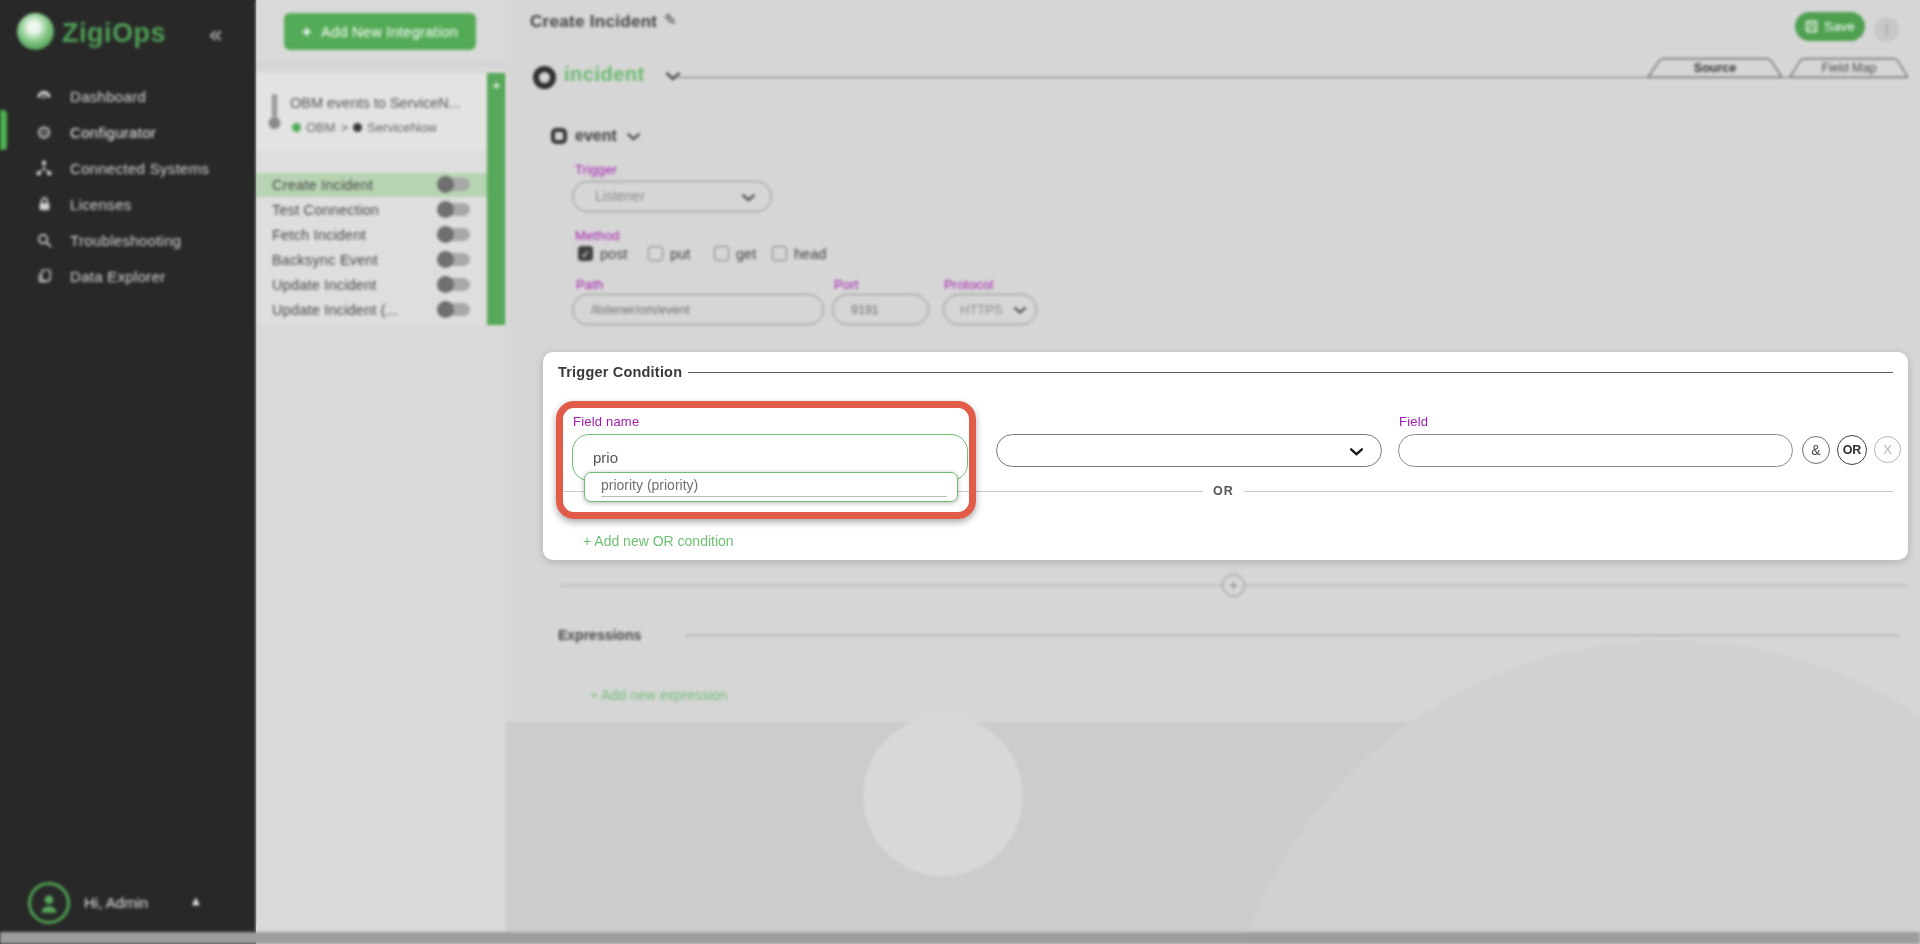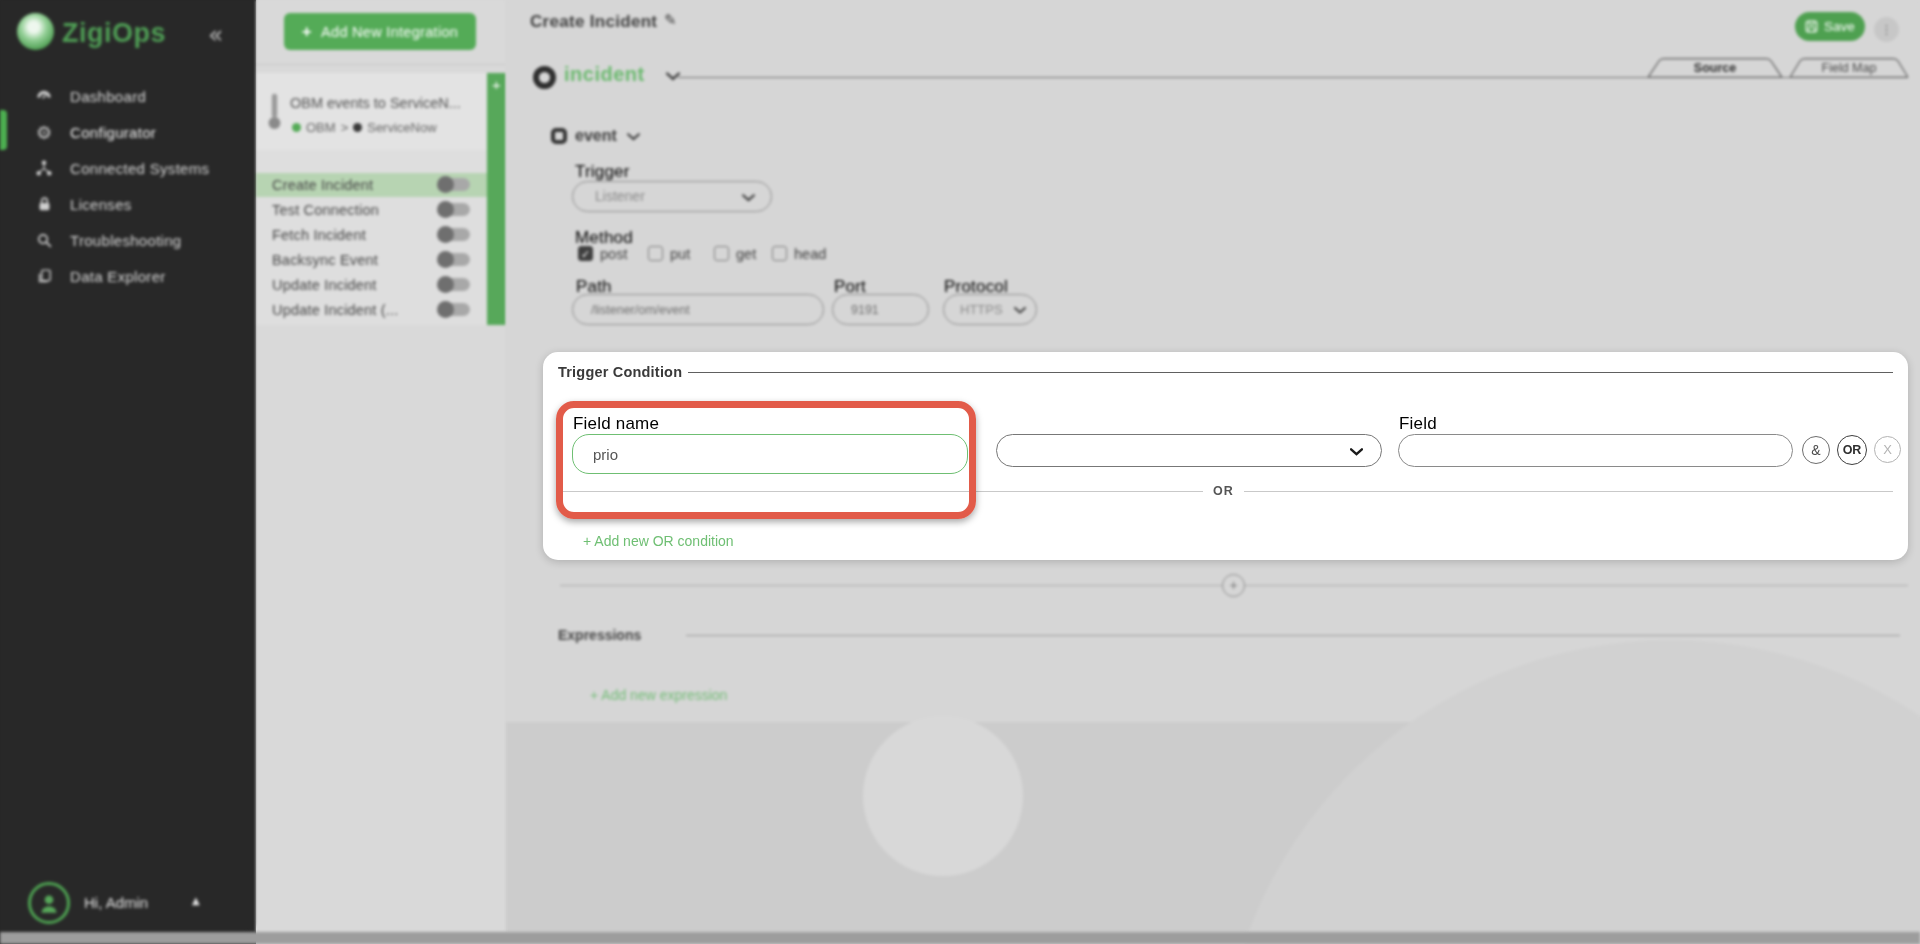--- a/index.html
+++ b/index.html
@@ -73,21 +73,21 @@
   .tab.active .tab-label { color:#2e2e2e; font-weight:700; }
   .tab-source { left:1142px; width:134px; }
   .tab-fieldmap { left:1284px; width:118px; }
 
   .entity-icon { left:27px; top:66px; width:23px; height:23px; border:6px solid #2e2e2e; border-radius:50%; }
   .entity-name { left:58px; top:63px; font-size:20px; font-weight:700; color:#69b96d; letter-spacing:.5px; cursor:pointer; }
   .chev { position:absolute; }
   .event-icon { left:45px; top:128px; width:16px; height:16px; border:4px solid #333; border-radius:5px; }
   .event-name { left:69px; top:127px; font-size:16px; font-weight:600; color:#3d3d3d; cursor:pointer; }
 
-  .field-label { font-size:17px; color:#000000; letter-spacing:.2px; }
+  .field-label { font-size:13px; color:#a21caf; letter-spacing:.2px; }
   .pill { border:1.4px solid #8d8d8d; border-radius:16px; background:transparent; }
   .listener-select { left:66px; top:181px; width:200px; height:31px; cursor:pointer; }
   .sel-text { position:absolute; left:22px; top:6px; font-size:14px; color:#8a8a8a; }
   .checkbox { position:absolute; width:15px; height:15px; border-radius:3px; border:1.5px solid #7d7d7d; cursor:pointer; }
   .checkbox.checked { background:#3f3f3f; border-color:#3f3f3f; color:#fff; font-size:11px; text-align:center; line-height:14px; }
   .m-label { position:absolute; font-size:14.5px; color:#3f3f3f; top:0; }
   .text-input { border:1.4px solid #8d8d8d; border-radius:16px; background:transparent; font-size:12.5px; color:#6f6f6f;
     padding:0 18px; font-family:"Liberation Sans", sans-serif; outline:none; }
   .path-input { left:66px; top:294px; width:252px; height:31px; }
   .port-input { left:326px; top:294px; width:97px; height:31px; }
@@ -95,31 +95,31 @@
   .proto-text { position:absolute; left:16px; top:7px; font-size:13px; color:#8a8a8a; }
 
   .mid-divider { left:54px; top:585px; width:1348px; height:1px; background:#aaaaaa; }
   .plus-circle { left:716px; top:574px; width:23px; height:23px; border-radius:50%; border:1.5px solid #8a8a8a;
     background:#d6d6d6; color:#777; font-size:14px; text-align:center; line-height:21px; cursor:pointer; }
   .expr-title { left:52px; top:627px; font-size:14px; font-weight:600; color:#474747; }
   .expr-line { left:180px; top:635px; width:1214px; height:1px; background:#9a9a9a; }
   .add-expr { left:84px; top:687px; font-size:14px; color:#74bd78; cursor:pointer; }
 
   
-  #tc-card { left:543px; top:352px; width:1365px; height:208px; background:#fff; border-radius:15px;
+  #tc-card { left:543px; top:352px; width:1365px; height:208px; background:#fff; border-radius:10px;
     box-shadow:0 2px 8px rgba(0,0,0,0.18); z-index:5; }
   .tc-title { left:15px; top:12px; font-size:14.5px; font-weight:600; color:#3a3a3a; letter-spacing:.2px; }
   .tc-line { left:145px; top:20px; width:1205px; height:1px; background:#606060; }
   .or-line { left:15px; top:139px; width:1335px; height:1px; background:#c9c9c9; z-index:1; }
   .or-label { left:660px; top:132px; background:#fff; padding:0 10px; font-size:12.5px; font-weight:600; color:#555;
     letter-spacing:1px; z-index:2; }
   .red-box { left:13px; top:49px; width:420px; height:118px; border:7px solid #e25b49; border-radius:18px;
     box-shadow:0 3px 7px rgba(0,0,0,0.35); z-index:4; pointer-events:none; }
   .fn-label { left:30px; top:62px; z-index:2; }
-  .fn-input { left:29px; top:82px; width:396px; height:40px; border:1.5px solid #6fbf73; border-radius:17px;
+  .fn-input { left:29px; top:82px; width:396px; height:47px; border:1.5px solid #6fbf73; border-radius:17px;
     font-size:15px; color:#565656; padding:0 20px; outline:none; background:#fff;
     font-family:"Liberation Sans", sans-serif; z-index:2; }
   .dropdown { left:41px; top:120px; width:374px; height:30px; background:#fff; border:1.4px solid #6fbf73; border-radius:7px;
     box-shadow:0 1px 5px rgba(0,0,0,0.3); z-index:3; }
   .dd-item { position:absolute; left:16px; top:4px; font-size:14px; color:#6f6f6f; cursor:pointer; }
   .dd-underline { position:absolute; left:16px; right:10px; bottom:4px; height:1px; background:#b9b9b9; }
   .op-select { left:453px; top:82px; width:386px; height:33px; border:1.4px solid #777; border-radius:17px; background:#fff; cursor:pointer; z-index:2; }
   .val-label { left:856px; top:62px; }
   .val-input { left:855px; top:82px; width:395px; height:33px; border:1.4px solid #8a8a8a; border-radius:17px;
     font-size:15px; color:#565656; padding:0 18px; outline:none; background:#fff; font-family:"Liberation Sans", sans-serif; }
@@ -365,20 +365,24 @@
 
   <div class="abs" id="tc-card">
     <div class="abs tc-title">Trigger Condition</div>
     <div class="abs tc-line"></div>
 
     <div class="abs or-line"></div>
     <div class="abs or-label">OR</div>
 
     <div class="abs fn-label field-label">Field name</div>
     <input class="abs fn-input" value="prio" style="">
+    <div class="abs dropdown">
+      <span class="dd-item">priority (priority)</span>
+      <span class="dd-underline"></span>
+    </div>
     <div class="abs red-box"></div>
 
     <div class="abs op-select">
       <svg class="chev" style="right:18px;top:13px;left:auto" viewBox="0 0 12 7" width="13" height="8">
           <path d="M1 1l5 4.5L11 1" stroke="#1a1a1a" stroke-width="2.2" fill="none" stroke-linecap="round"></path>
         </svg>
     </div>
 
     <div class="abs val-label field-label">Field</div>
     <input class="abs val-input" style="">

